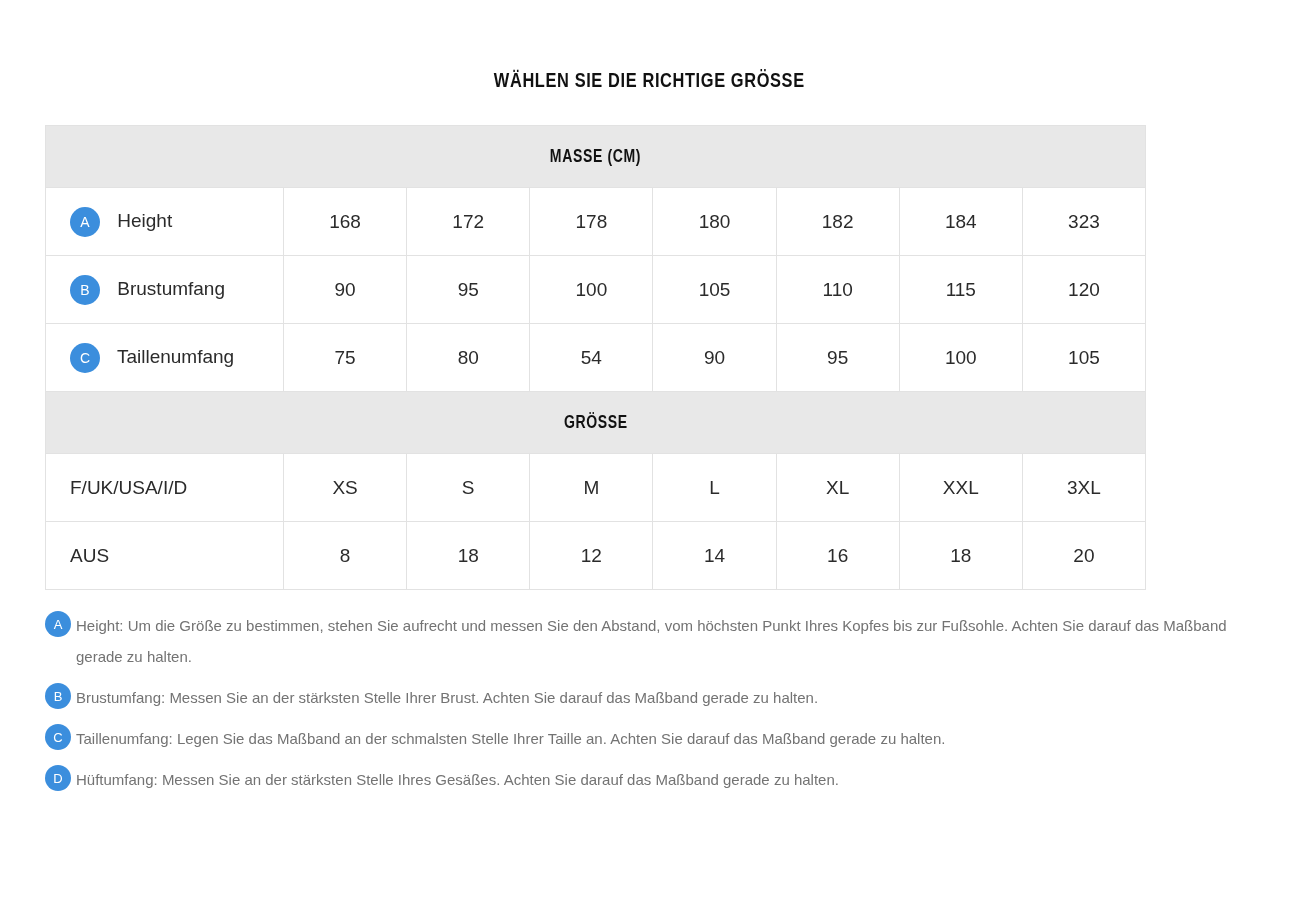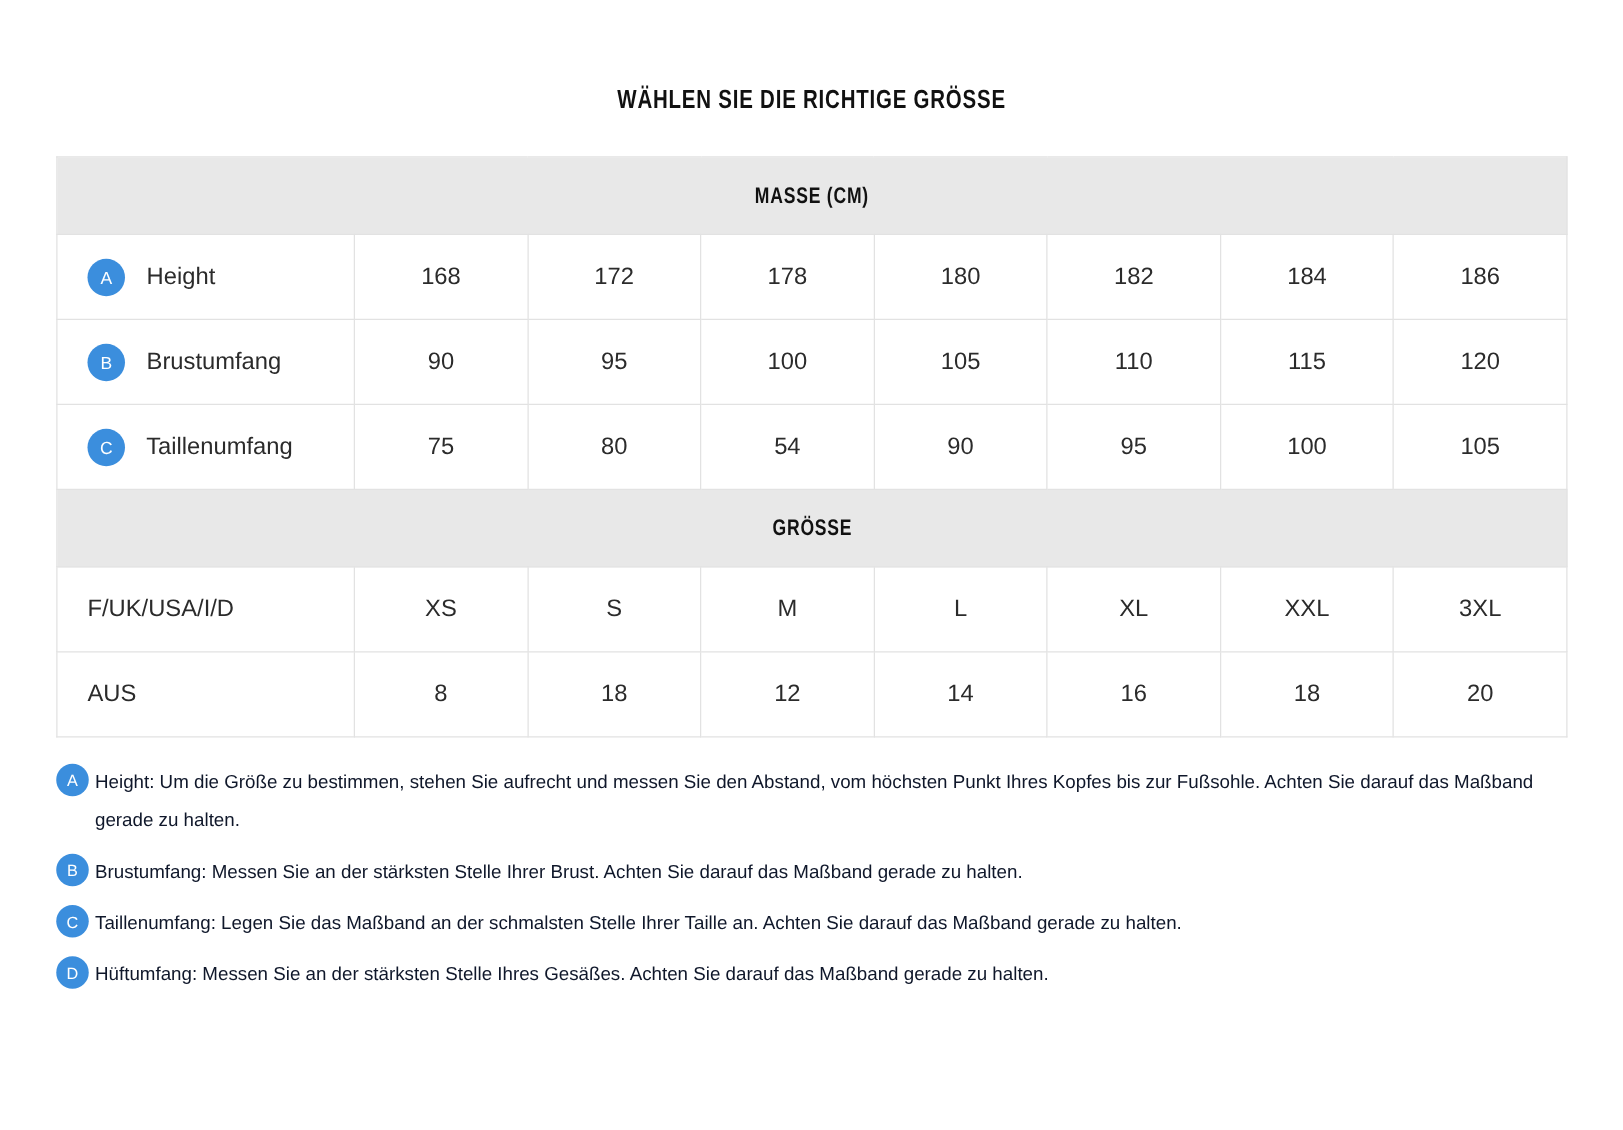--- a/index.html
+++ b/index.html
@@ -11,21 +11,21 @@
   
   .title { margin-top:68px; text-align:center; }
   .title span {
     display:inline-block; font-size:21px; font-weight:bold; color:#111;
     letter-spacing:0.8px; transform:scaleX(0.78); transform-origin:center;
     white-space:nowrap;
   }
 
   
   table.size-table {
-    margin:33px 16px 0 45px; width:1209px;
+    margin:33px 16px 0 45px; width:1101px;
     border-collapse:collapse; table-layout:fixed;
   }
   table.size-table col.label-col { width:238px; }
   th.section-header {
     height:62px; background:#e8e8e8; border:1px solid #e2e2e2;
     text-align:center; vertical-align:middle;
   }
   th.section-header span {
     display:inline-block; font-size:18px; font-weight:bold; color:#111;
     letter-spacing:0.8px; transform:scaleX(0.78); transform-origin:center;
@@ -44,21 +44,21 @@
     vertical-align:middle; margin-right:12px; flex:0 0 auto;
   }
 
   
   .footnotes { margin:20px 0 0 45px; width:1215px; }
   .footnote { display:flex; align-items:flex-start; margin-bottom:10px; }
   .footnote .badge.small {
     width:26px; height:26px; font-size:13px; margin-right:3px; margin-top:1px;
   }
   .footnote .footnote-text {
-    flex:1; font-size:15px; line-height:31px; color:#0f172a; padding-left:2px;
+    flex:1; font-size:15px; line-height:31px; color:#737373; padding-left:2px;
   }
 </style>
 </head>
 <body>
 
 <div class="page">
 
   <div class="title">
     <span>WÄHLEN SIE DIE RICHTIGE GRÖSSE</span>
   </div>
@@ -86,21 +86,21 @@
       <td class="row-label">
         <span class="badge">A</span>
         <span>Height</span>
       </td>
       <td>168</td>
       <td>172</td>
       <td>178</td>
       <td>180</td>
       <td>182</td>
       <td>184</td>
-      <td>186</td>
+      <td>323</td>
     </tr>
 
     <tr>
       <td class="row-label">
         <span class="badge">B</span>
         <span>Brustumfang</span>
       </td>
       <td>90</td>
       <td>95</td>
       <td>100</td>

